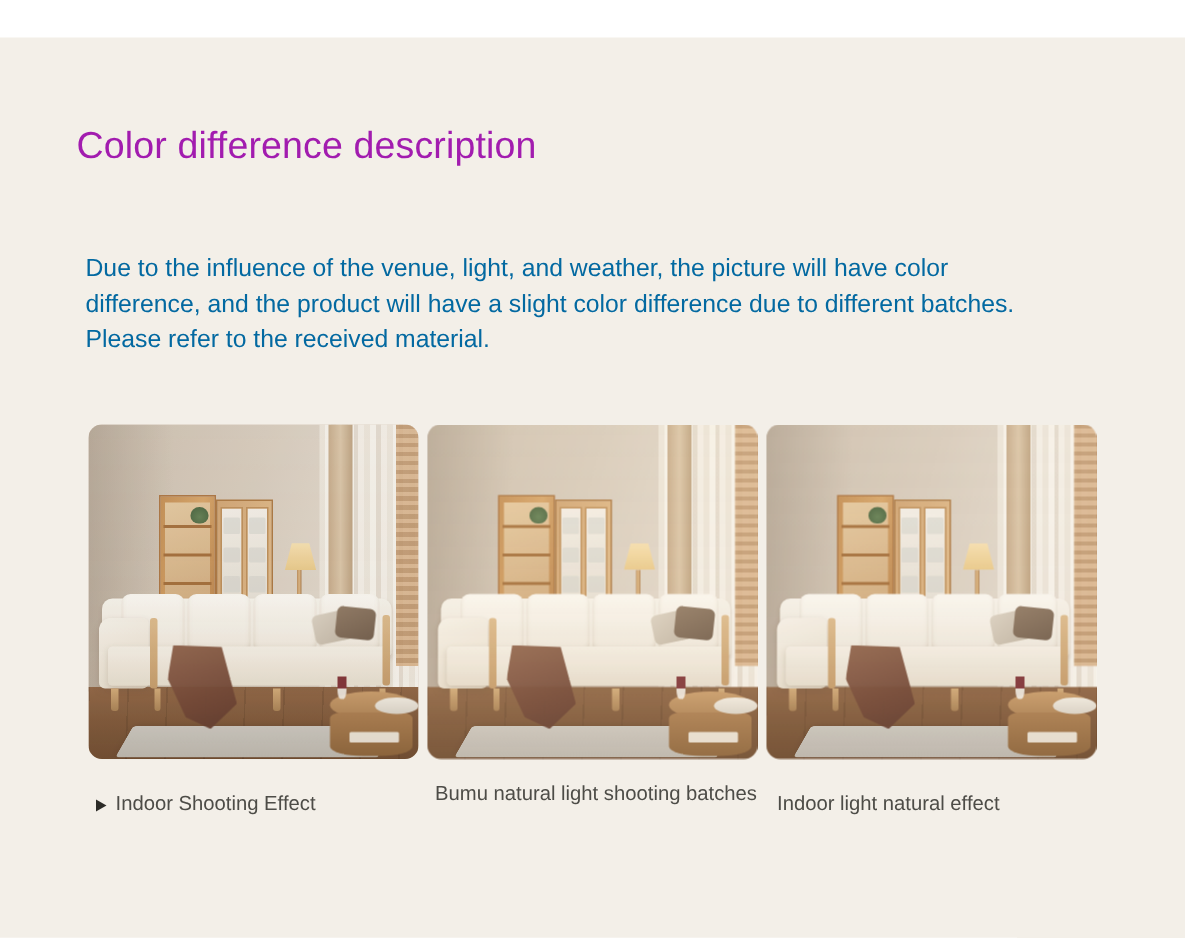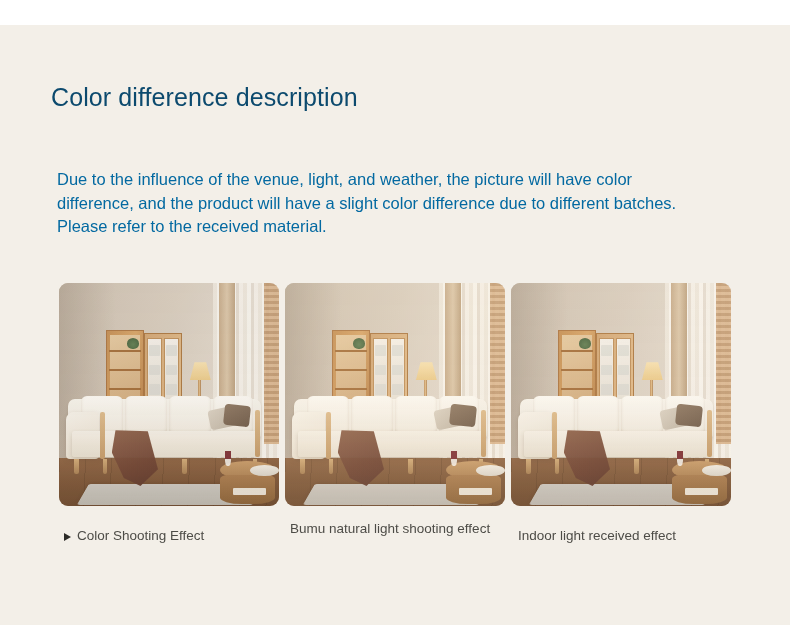--- a/index.html
+++ b/index.html
@@ -21,21 +21,21 @@
     height: 600px;
     background: #f3efe8;
   }
   .heading {
     position: absolute;
     left: 51px;
     top: 57px;
     width: 420px;
     font-size: 25px;
     line-height: 31px;
-    color: #0c4a6e;
+    color: #a21caf;
     letter-spacing: 0.1px;
     font-weight: 400;
   }
   .paragraph {
     position: absolute;
     left: 57px;
     top: 143px;
     width: 640px;
     font-size: 16.5px;
     line-height: 23.5px;
@@ -571,23 +571,23 @@
         <div class="wine"></div>
       </div>
       <div class="grade" style="background:linear-gradient(180deg, rgba(255,240,215,0.13), rgba(235,215,185,0.08));"></div>
     </div>
 
   </div>
 
   <div class="captions">
     <div class="caption c1">
       <span class="tri"></span>
-      <span>Color Shooting Effect</span>
+      <span>Indoor Shooting Effect</span>
     </div>
     <div class="caption c2">
-      <span>Bumu natural light shooting effect</span>
+      <span>Bumu natural light shooting batches</span>
     </div>
     <div class="caption c3">
-      <span>Indoor light received effect</span>
+      <span>Indoor light natural effect</span>
     </div>
   </div>
 
 </div>
 
 </body></html>

